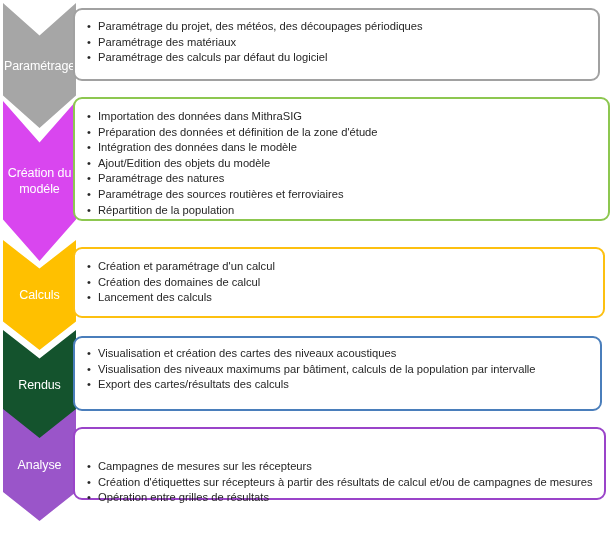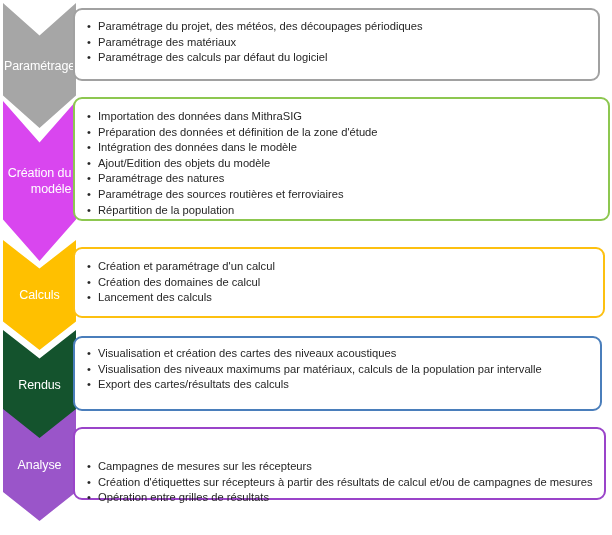--- a/index.html
+++ b/index.html
@@ -37,21 +37,21 @@
     -webkit-clip-path: polygon(0% 0%, 50% 26%, 100% 0%, 100% 74%, 50% 100%, 0% 74%);
     clip-path: polygon(0% 0%, 50% 26%, 100% 0%, 100% 74%, 50% 100%, 0% 74%);
     display: flex;
     align-items: center;
     justify-content: center;
   }
   .chev-label {
     color: #ffffff;
     font-size: 12.5px;
     line-height: 16px;
-    text-align: right;
+    text-align: center;
     padding: 0 2px;
     white-space: pre-line;
     letter-spacing: -0.1px;
   }
 
   
   .box {
     position: absolute;
     background: #ffffff;
     border: 2px solid #84cc16;
@@ -154,21 +154,21 @@
     </div>
   </div>
 
   <div class="stage" id="stage-4">
     <div class="chev">
       <span class="chev-label">Rendus</span>
     </div>
     <div class="box">
       <ul>
         <li>Visualisation et création des cartes des niveaux acoustiques</li>
-        <li>Visualisation des niveaux maximums par matériaux, calculs de la population par intervalle</li>
+        <li>Visualisation des niveaux maximums par bâtiment, calculs de la population par intervalle</li>
         <li>Export des cartes/résultats des calculs</li>
       </ul>
     </div>
   </div>
 
   <div class="stage" id="stage-5">
     <div class="chev">
       <span class="chev-label">Analyse</span>
     </div>
     <div class="box">

